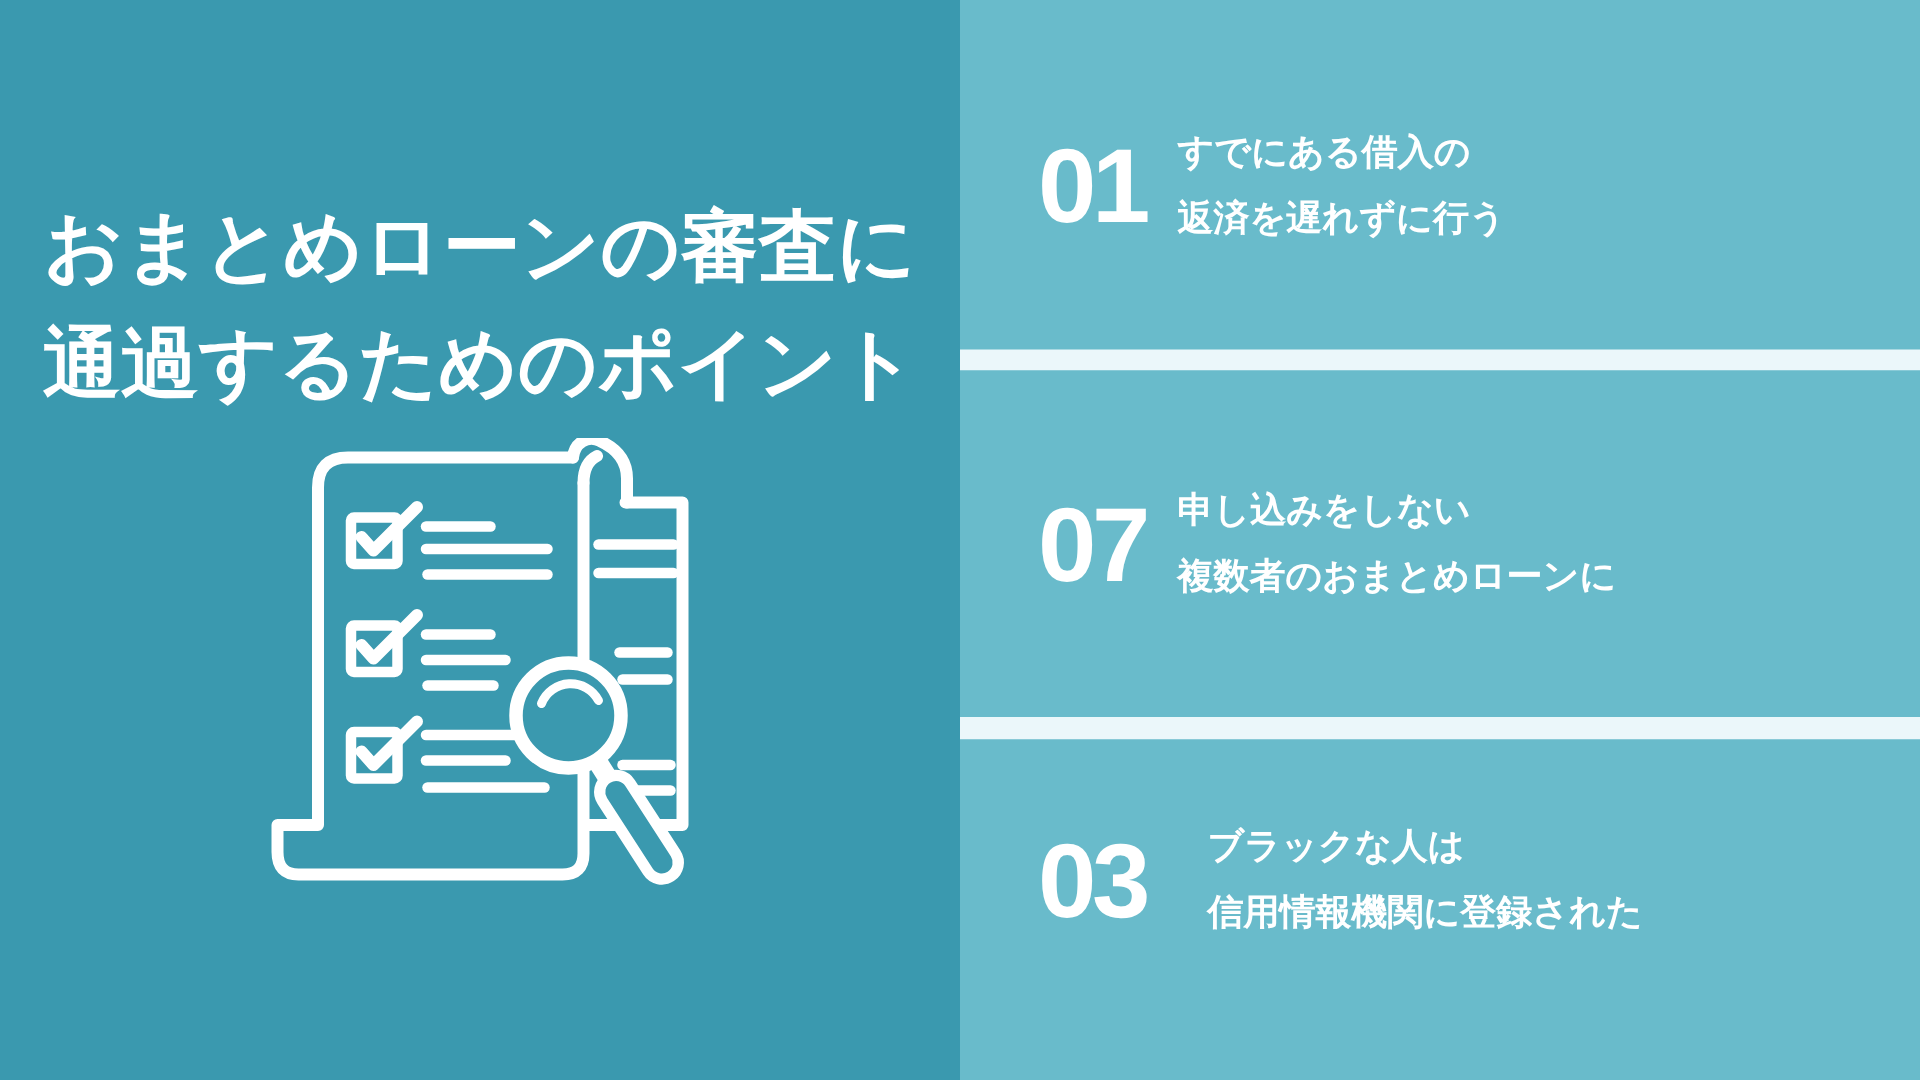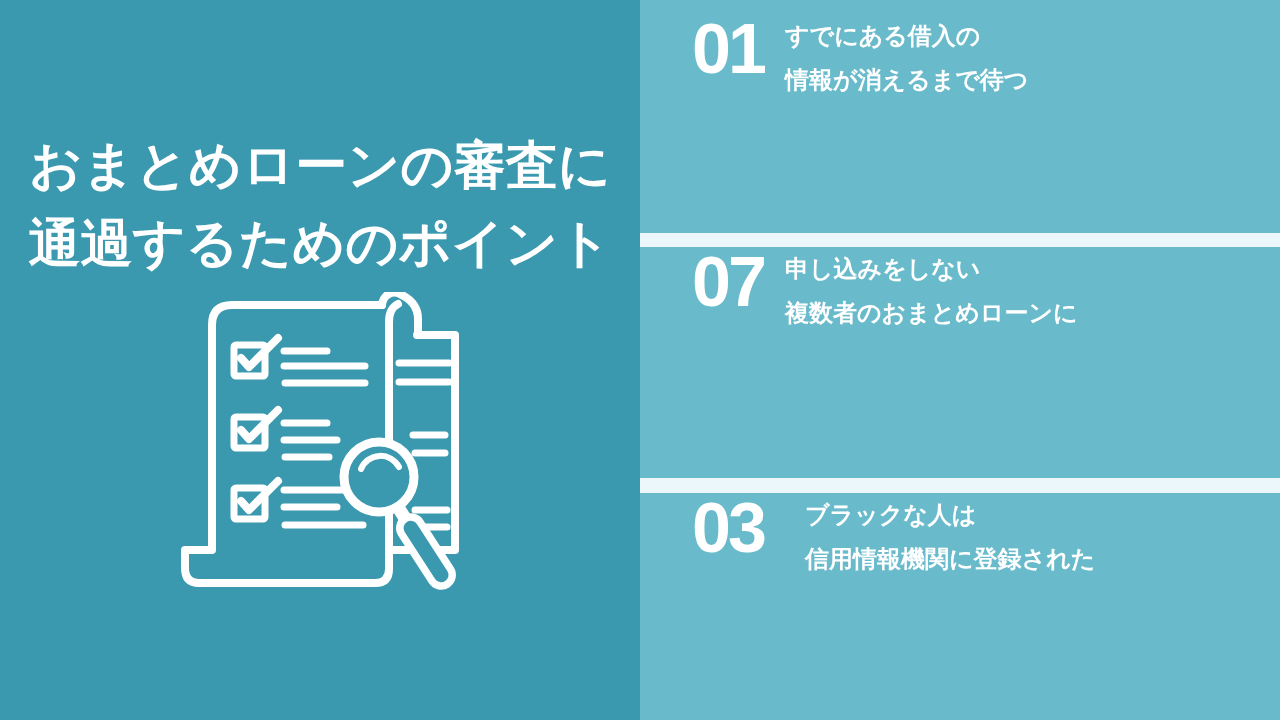--- a/index.html
+++ b/index.html
@@ -49,20 +49,21 @@
     position: absolute;
     left: 640px; top: 0;
     width: 640px; height: 720px;
     display: flex;
     flex-direction: column;
     background: #69BBCB;
   }
   .point-block {
     background: #69BBCB;
     display: flex;
+    align-items: center;
     padding-left: 52px;
     box-sizing: border-box;
   }
   .block-1 { height: 233px; padding-top: 14px; }
   .divider-1 { height: 14px; background: #EBF7FA; }
   .block-2 { height: 231px; }
   .divider-2 { height: 15px; background: #EBF7FA; }
   .block-3 { flex: 1; padding-bottom: 40px; gap: 20px; }
   .point-number {
     color: #FFFFFF;
@@ -139,21 +140,21 @@
       </svg>
     </div>
   </div>
 
   <div class="right-panel">
 
     <div class="point-block block-1">
       <div class="point-number">01</div>
       <div class="point-text">
         <div>すでにある借入の</div>
-        <div>情報が消えるまで待つ</div>
+        <div>返済を遅れずに行う</div>
       </div>
     </div>
 
     <div class="divider-1"></div>
 
     <div class="point-block block-2">
       <div class="point-number">07</div>
       <div class="point-text">
         <div>申し込みをしない</div>
         <div>複数者のおまとめローンに</div>

